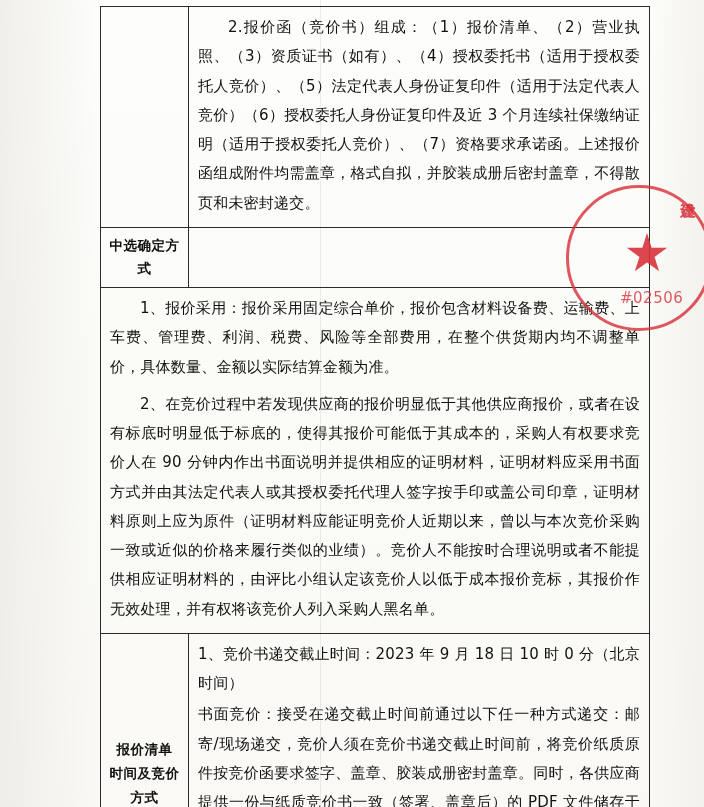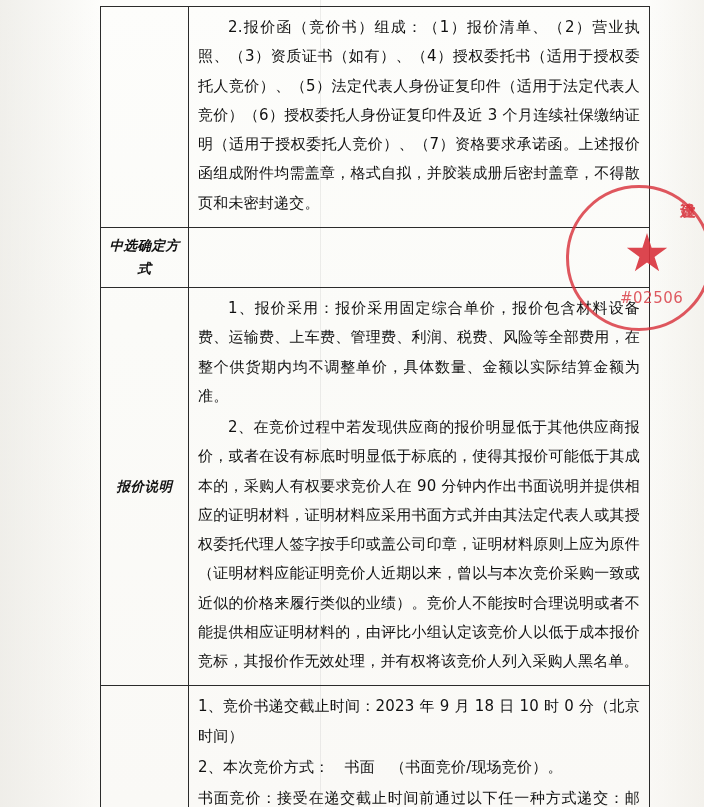--- a/index.html
+++ b/index.html
@@ -60,21 +60,20 @@
     display: flex;
     flex-direction: column;
     align-items: center;
     justify-content: center;
     padding: 6px 2px;
     font-size: 13.5px;
     line-height: 1.75;
     letter-spacing: 0.5px;
     text-align: center;
     font-weight: 600;
-    font-style: italic;
   }
   .label-cell .lbl-line { display: block; white-space: nowrap; }
   .content-cell {
     flex: 1 1 auto;
     box-sizing: border-box;
     padding: 6px 9px 7px 9px;
     font-size: 15px;
     line-height: 1.95;
     text-align: justify;
     letter-spacing: 0.2px;
@@ -169,45 +168,39 @@
     </div>
 
     <div class="row">
       <div class="label-cell">
         <span class="lbl-line">中选确定方</span>
         <span class="lbl-line">式</span>
       </div>
     </div>
 
     <div class="row">
-      <div class="label-cell">
-        <span class="lbl-line">报价说明</span>
-      </div>
       <div class="content-cell">
         <p class="indent2">
           <span>1、报价采用：报价采用固定综合单价，报价包含材料设备费、运输费、上车费、管理费、利润、税费、风险等全部费用，在整个供货期内均不调整单价，具体数量、金额以实际结算金额为准。</span>
         </p>
-        <p class="indent2" style="margin-top:2px;">
+        <p class="indent2" style="margin-top:8px;">
           <span>2、在竞价过程中若发现供应商的报价明显低于其他供应商报价，或者在设有标底时明显低于标底的，使得其报价可能低于其成本的，采购人有权要求竞价人在 90 分钟内作出书面说明并提供相应的证明材料，证明材料应采用书面方式并由其法定代表人或其授权委托代理人签字按手印或盖公司印章，证明材料原则上应为原件（证明材料应能证明竞价人近期以来，曾以与本次竞价采购一致或近似的价格来履行类似的业绩）。竞价人不能按时合理说明或者不能提供相应证明材料的，由评比小组认定该竞价人以低于成本报价竞标，其报价作无效处理，并有权将该竞价人列入采购人黑名单。</span>
         </p>
       </div>
     </div>
 
     <div class="row">
       <div class="label-cell">
         <span class="lbl-line">报价清单</span>
         <span class="lbl-line">时间及竞价</span>
         <span class="lbl-line">方式</span>
       </div>
       <div class="content-cell">
         <p>
           <span>1、竞价书递交截止时间：2023 年 9 月 18 日 10 时 0 分（北京时间）</span>
-        </p>
-        <p>
-          <span>2、本次竞价方式：　书面　（书面竞价/现场竞价）。</span>
         </p>
         <p>
           <span>书面竞价：接受在递交截止时间前通过以下任一种方式递交：邮寄/现场递交，竞价人须在竞价书递交截止时间前，将竞价纸质原件按竞价函要求签字、盖章、胶装成册密封盖章。同时，各供应商提供一份与纸质竞价书一致（签署、盖章后）的 PDF 文件储存于 U 盘中，与纸质竞价书一并密封后邮寄到现场递交至：雅安市政建设工程有限公司，地址：雅安市雨城区和兴街 1 号，收件人：秦先生，电话：18808358589。</span>
         </p>
       </div>
     </div>
 
   </div>
 
   <div class="seal">

